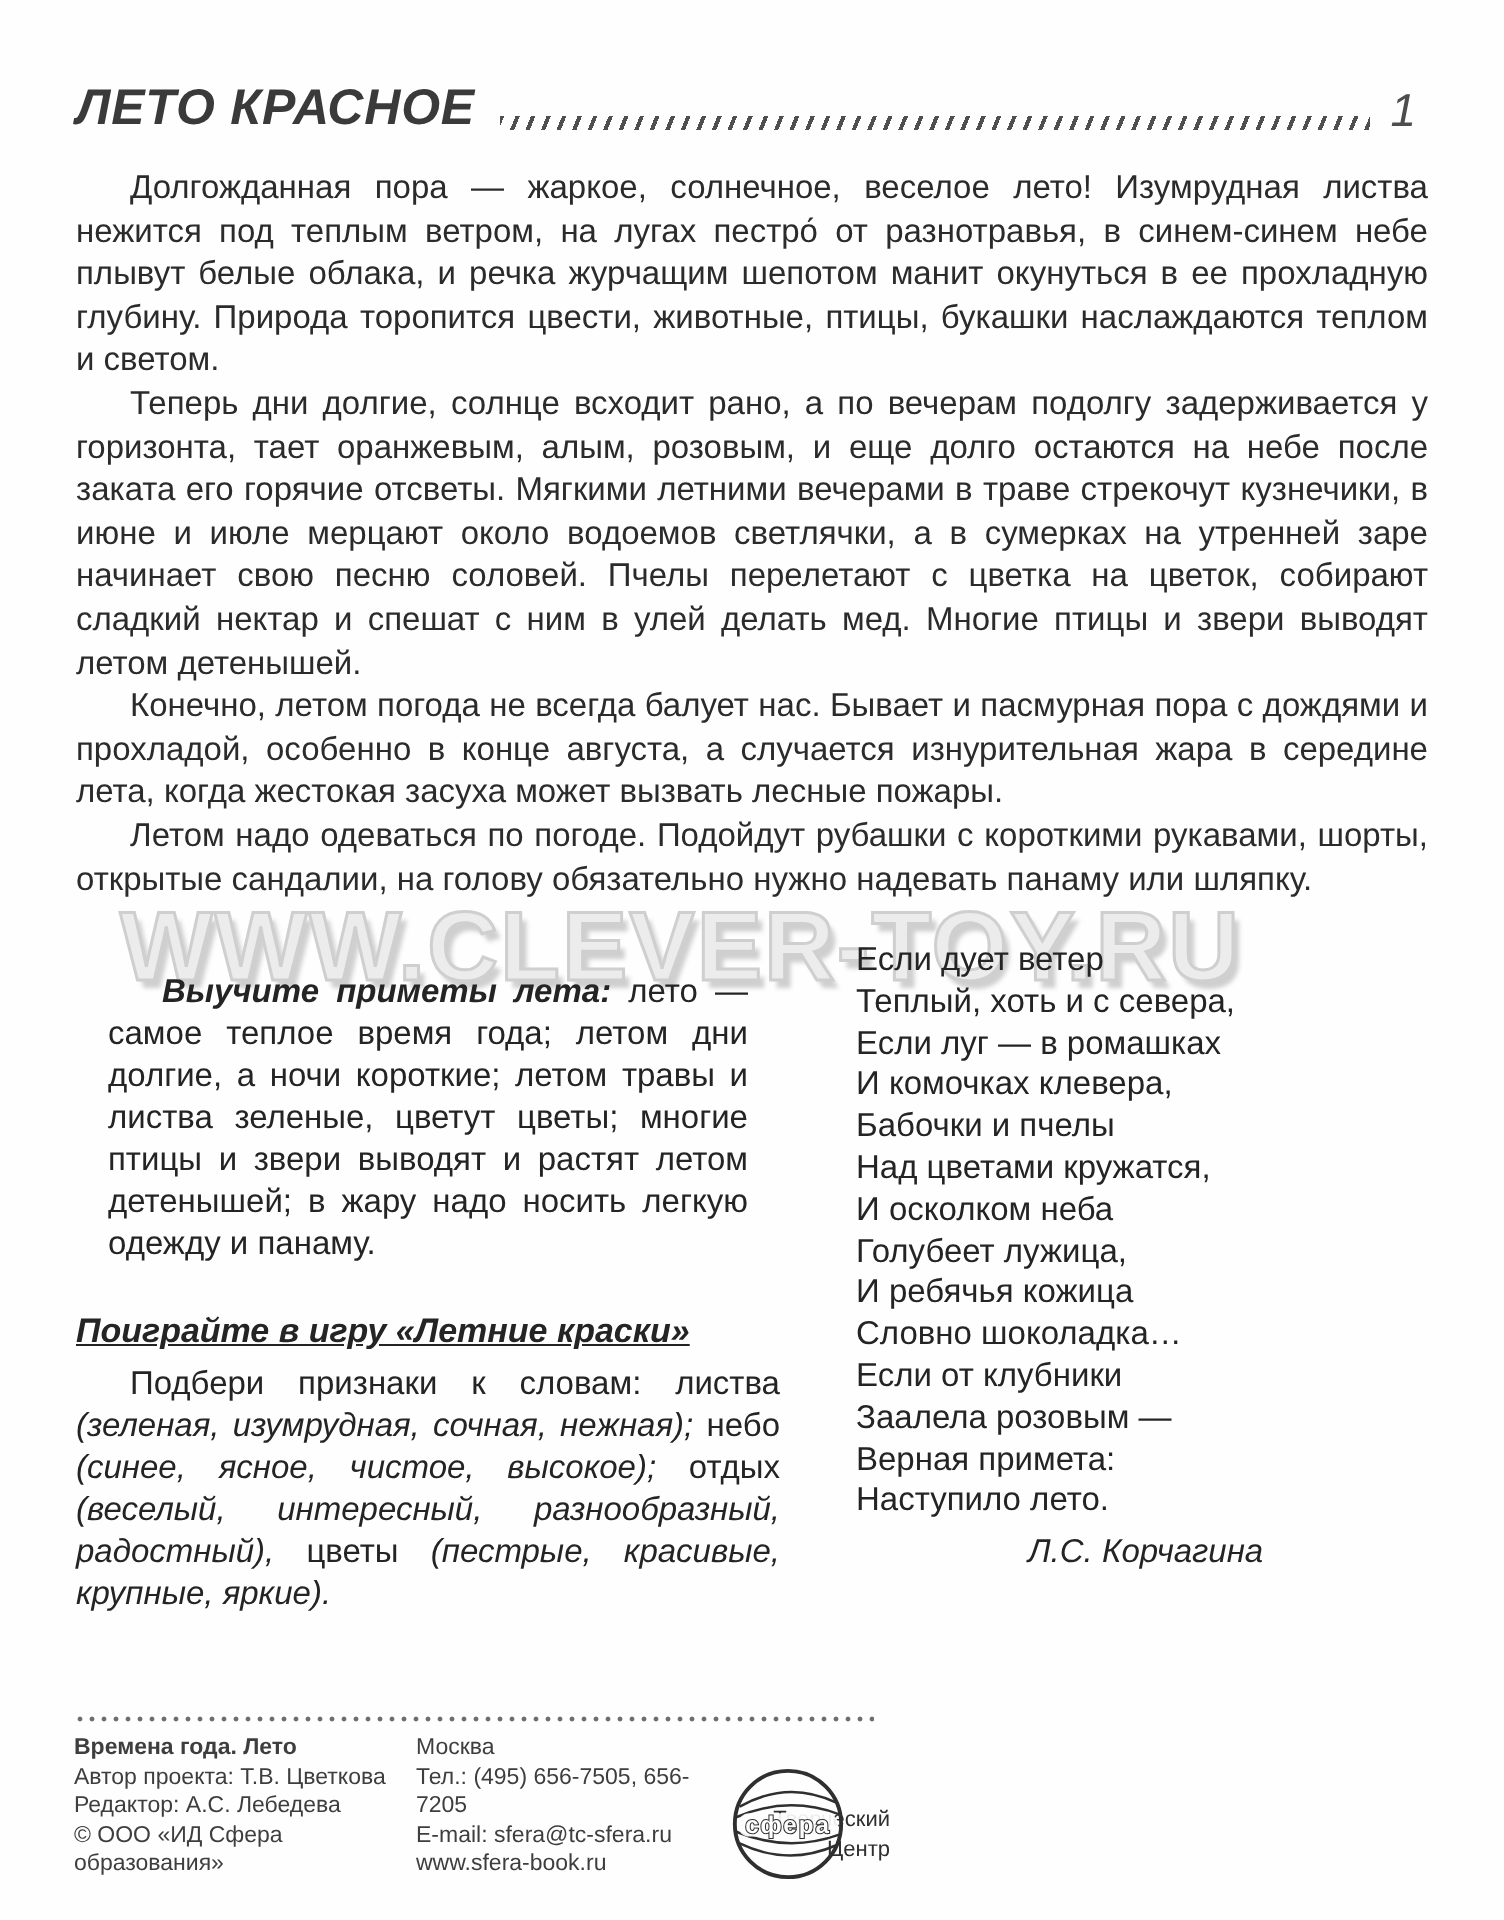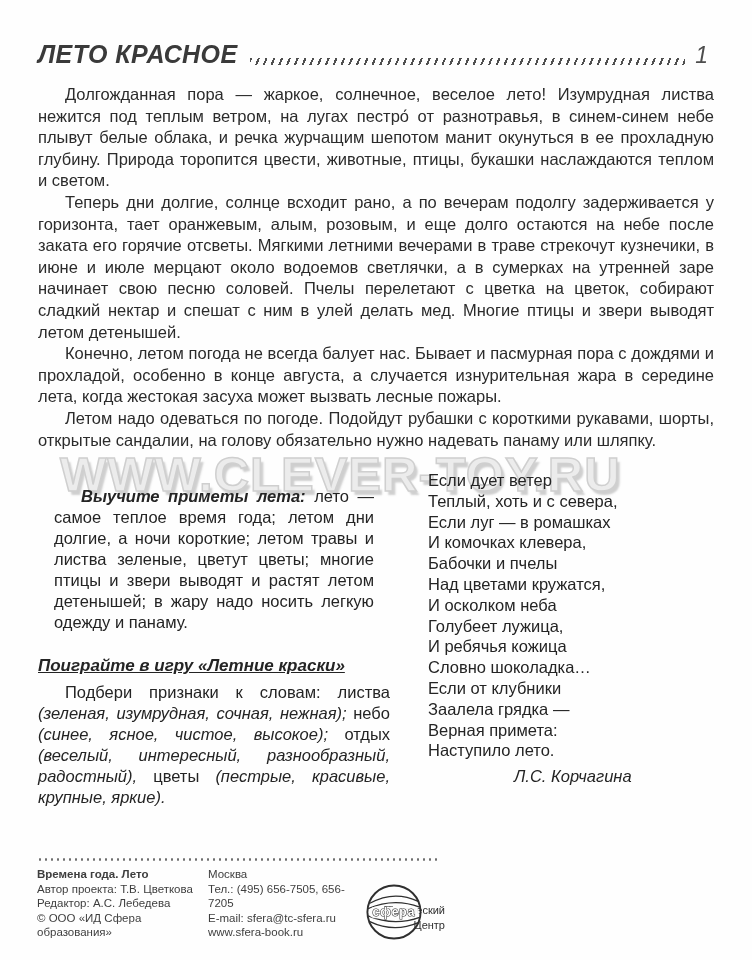--- a/index.html
+++ b/index.html
@@ -145,21 +145,21 @@
           <div class="poem-line">Теплый, хоть и с севера,</div>
           <div class="poem-line">Если луг — в ромашках</div>
           <div class="poem-line">И комочках клевера,</div>
           <div class="poem-line">Бабочки и пчелы</div>
           <div class="poem-line">Над цветами кружатся,</div>
           <div class="poem-line">И осколком неба</div>
           <div class="poem-line">Голубеет лужица,</div>
           <div class="poem-line">И ребячья кожица</div>
           <div class="poem-line">Словно шоколадка…</div>
           <div class="poem-line">Если от клубники</div>
-          <div class="poem-line">Заалела грядка —</div>
+          <div class="poem-line">Заалела розовым —</div>
           <div class="poem-line">Верная примета:</div>
           <div class="poem-line">Наступило лето.</div>
         </div>
       <div class="poem-author">Л.С. Корчагина</div>
     </div>
 
   </div>
 
   <div class="footer">
     <div class="footer-divider"></div>

